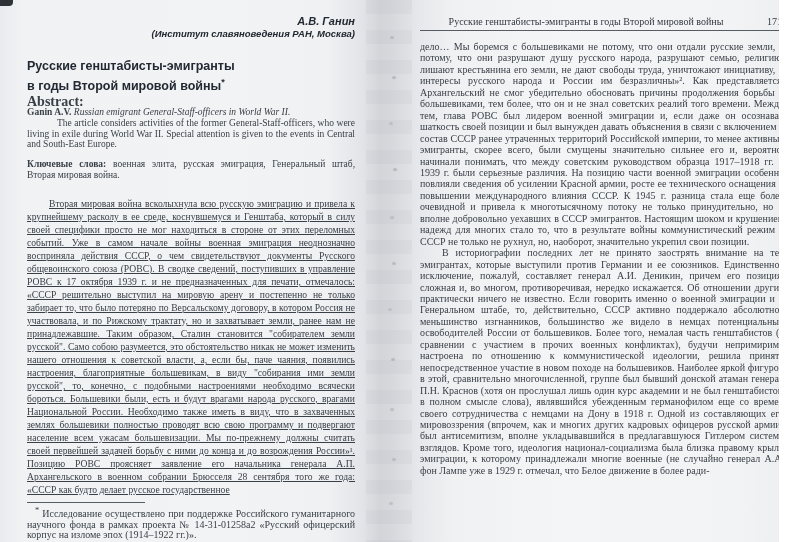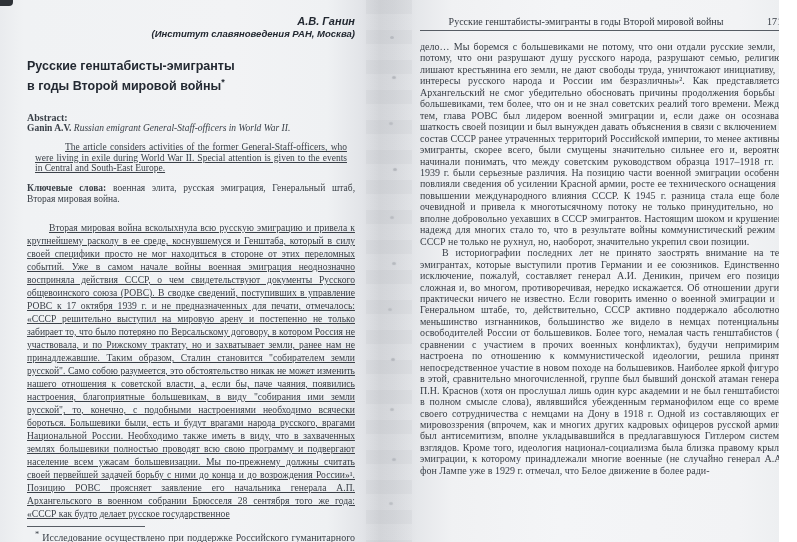--- a/index.html
+++ b/index.html
@@ -44,25 +44,25 @@
   
   .author-block { margin-top: 15px; text-align: right; font-family: "Liberation Sans", "DejaVu Sans", sans-serif; color: #232932; }
   .author { font-size: 11px; line-height: 13px; font-weight: bold; font-style: italic; }
   .affiliation { font-size: 9.5px; line-height: 12px; font-weight: bold; font-style: italic; }
   .title {
     margin: 18px 0 0; text-align: left;
     font-family: "Liberation Sans", "DejaVu Sans", sans-serif;
     font-size: 12.5px; line-height: 16px; font-weight: bold; color: #232932;
   }
   .title sup { font-size: 9px; }
-  .abstract-label { margin-top: 18px; font-size: 10px; line-height: 11px; font-weight: bold; }
+  .abstract-label { margin-top: 2px; font-size: 14px; line-height: 11px; font-weight: bold; }
   .citation { font-size: 9.5px; line-height: 11px; }
   .citation b { font-style: normal; }
   .citation i { font-style: italic; }
-  .abstract-text { margin: 8px; font-size: 9.5px; line-height: 10.6px; text-align: justify; text-indent: 30px; text-decoration: underline; }
+  .abstract-text { margin: 0; font-size: 9.5px; line-height: 10.6px; text-align: justify; text-indent: 30px; }
   .keywords { margin: 9px 0 0; font-size: 9.5px; line-height: 11px; text-align: justify; }
   .page-left .body-text { margin: 16px 0 0; font-size: 9.6px; line-height: 13px; text-align: justify; text-indent: 22px; text-decoration: underline; }
   .footnote-rule { margin-top: 6px; width: 118px; height: 0; border-top: 1px solid #565c64; }
   .footnote { margin: 3px 0 16px; font-size: 10px; line-height: 10.6px; text-align: justify; text-indent: 8px; }
 
   
   .running-header {
     position: relative; margin-top: 15px;
     font-size: 10px; line-height: 13px; text-align: center;
     padding: 0 40px 2px 8px;

